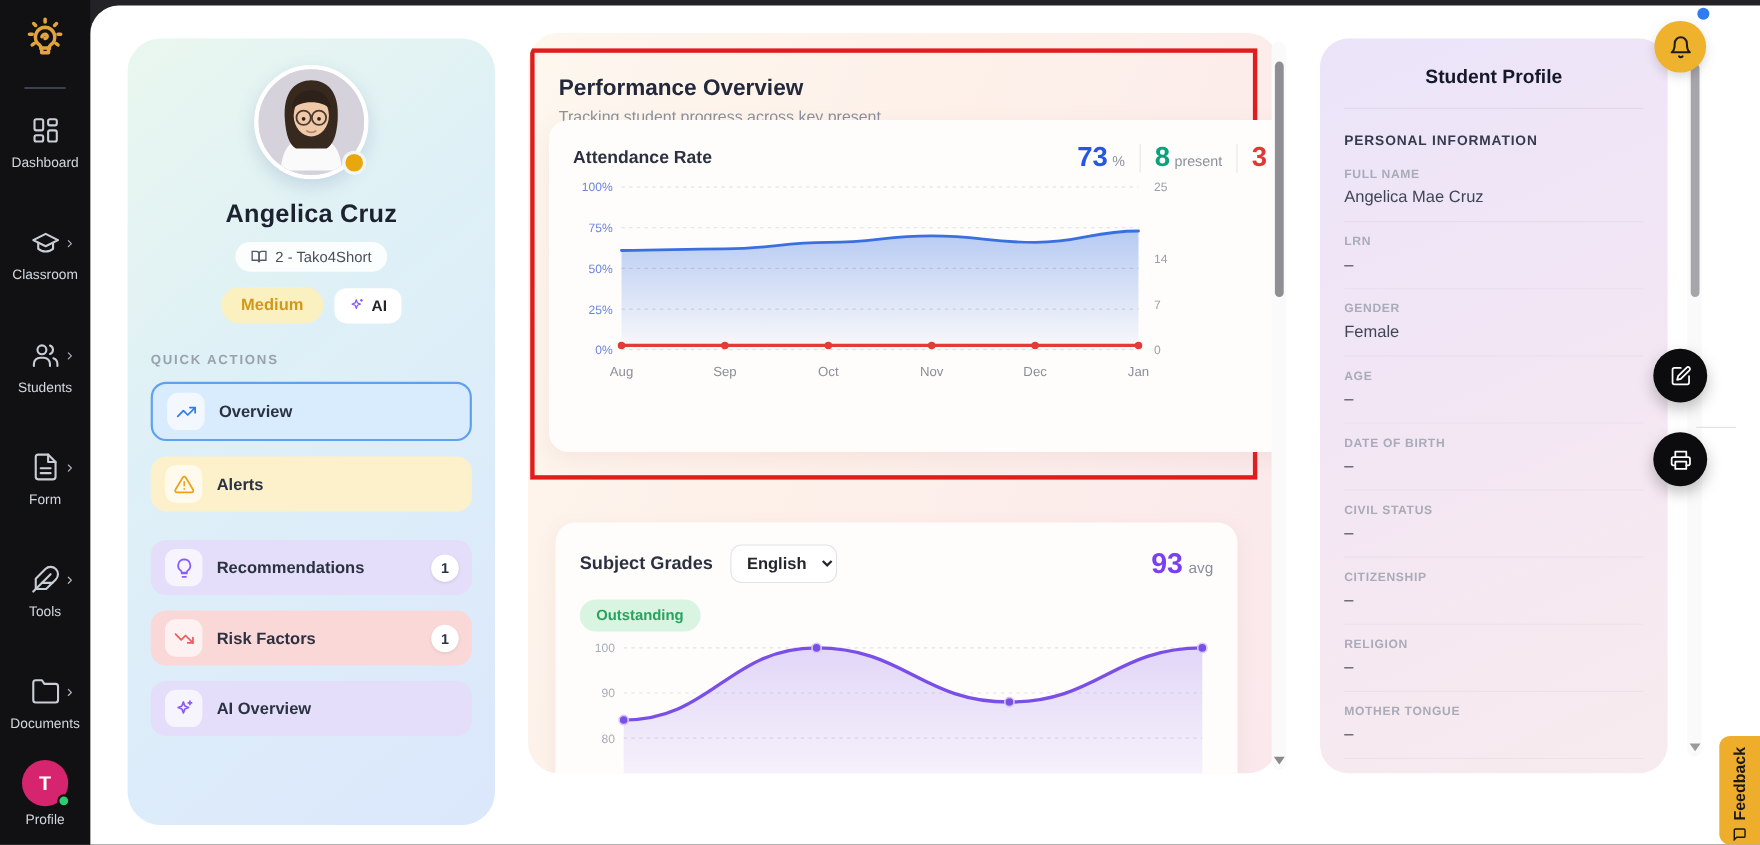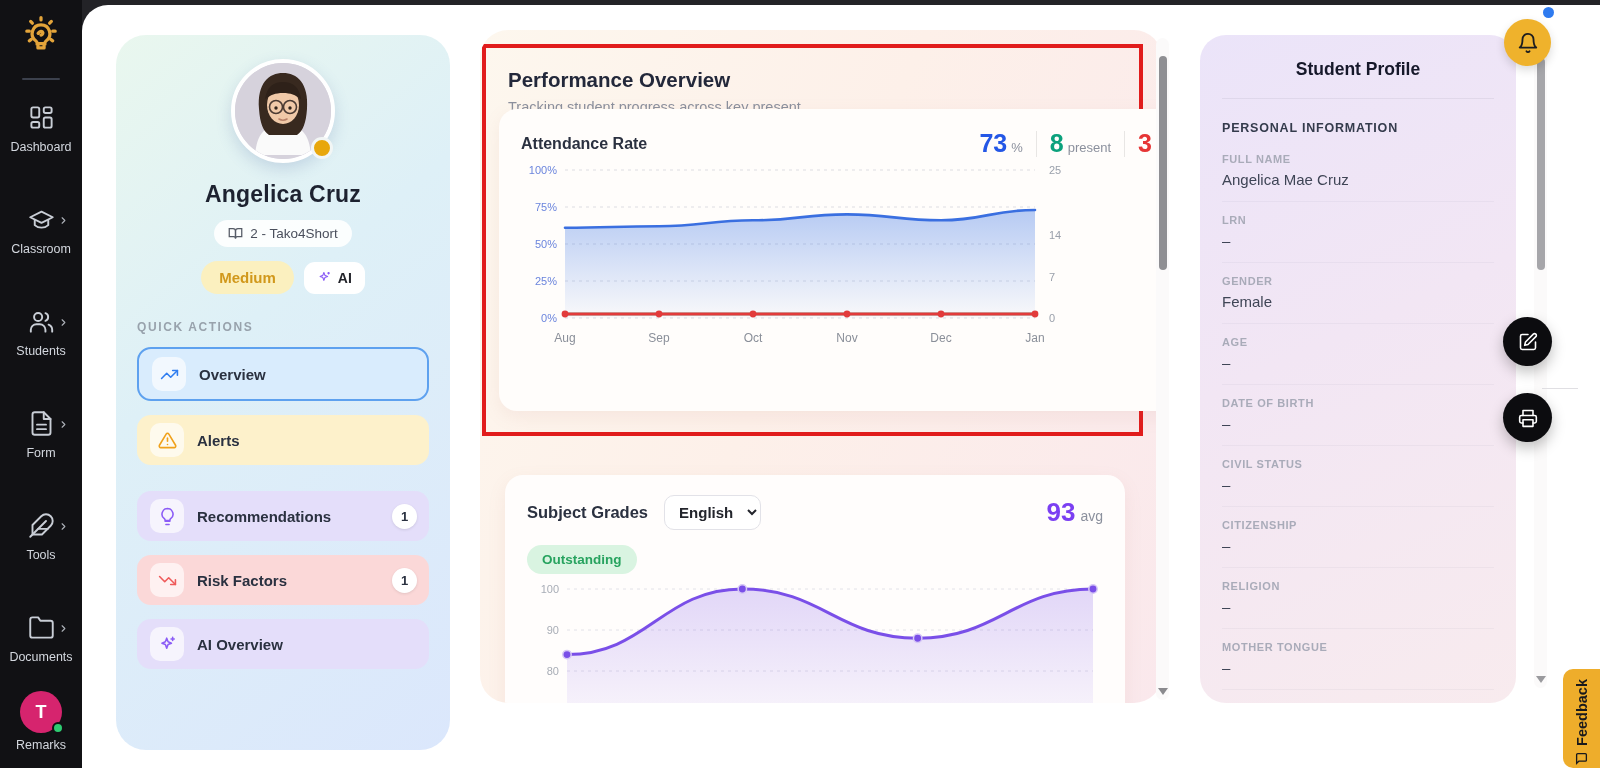--- a/index.html
+++ b/index.html
@@ -194,21 +194,21 @@
         <span class="chev"><svg width="11" height="11" viewBox="0 0 24 24" fill="none" stroke="#c9ced6" stroke-width="2.4" stroke-linecap="round" stroke-linejoin="round">
             <path d="M9 6l6 6-6 6"></path>
           </svg></span>
       </div>
     </nav>
   <div class="side-profile">
     <div class="side-avatar">
       <span>T</span>
       <i class="online-dot"></i>
     </div>
-    <span>Remarks</span>
+    <span>Profile</span>
   </div>
 </aside>
 
 <section class="student-card">
   <div class="avatar-ring">
     <div class="avatar-wrap">
       <svg width="96" height="96" viewBox="0 0 96 96">
         <rect width="96" height="96" fill="#d6d2dc"></rect>
         <path d="M20 92c2-22 10-30 28-30s26 8 28 30z" fill="#fafafa"></path>
         <path d="M40 62h16l-2 10h-12z" fill="#e8e4ee"></path>

